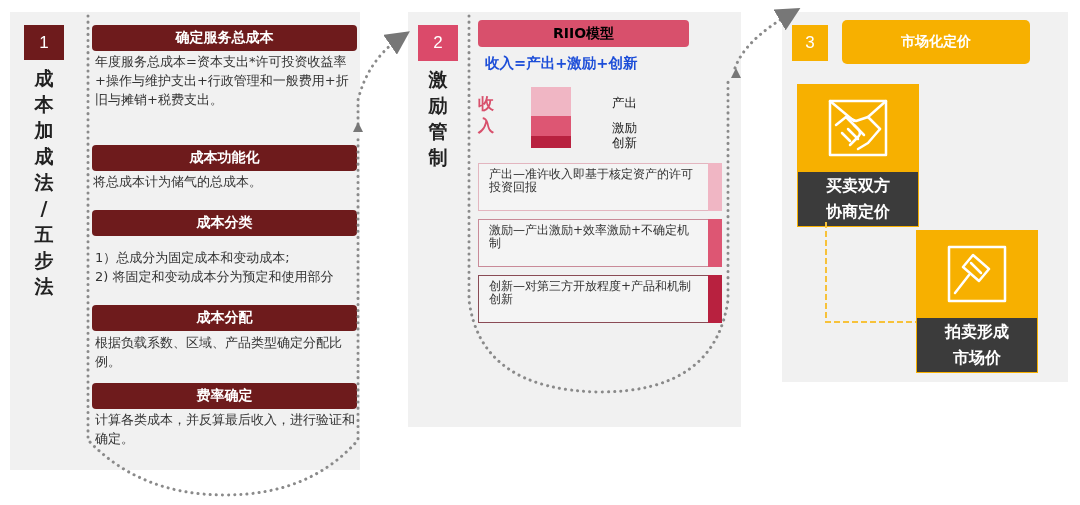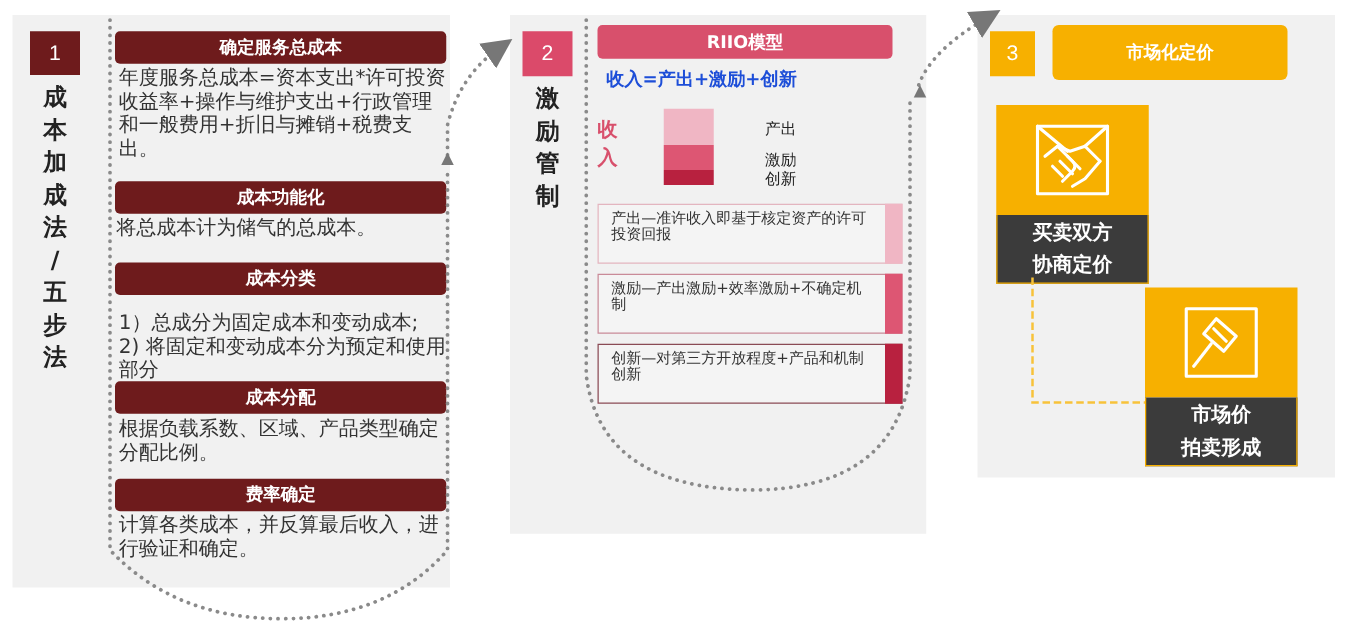--- a/index.html
+++ b/index.html
@@ -13,30 +13,30 @@
 
   .numbox { position: absolute; display: flex; align-items: center; justify-content: center;
             font-family: "Liberation Sans", sans-serif; font-size: 17px; }
   .vtitle { position: absolute; font-size: 19px; font-weight: bold; color: #222; line-height: 26px; text-align: center; width: 28px; }
 
   
   #num1 { left: 24px; top: 25px; width: 40px; height: 35px; background: #6e1b1c; color: #fff; }
   #vt1 { left: 30px; top: 65px; }
   .hdr1 { position: absolute; left: 92px; width: 265px; height: 26px; background: #6e1b1c; color: #fff;
           border-radius: 4px; font-weight: bold; font-size: 14px; display: flex; align-items: center; justify-content: center; }
-  .body1 { position: absolute; left: 95px; width: 262px; font-size: 16px; line-height: 19px; color: #333; }
+  .body1 { position: absolute; left: 95px; width: 262px; font-size: 13px; line-height: 19px; color: #333; }
 
   
   svg.overlay { position: absolute; left: 0; top: 0; width: 1080px; height: 505px; pointer-events: none; }
 
   
   #num2 { left: 418px; top: 25px; width: 40px; height: 36px; background: #db4a6a; color: #fff; }
   #vt2 { left: 424px; top: 66px; }
-  #riio-hdr { position: absolute; left: 478px; top: 20px; width: 236px; height: 27px; background: #d8506c;
-              color: #ffffff; border-radius: 4px; font-weight: bold; font-size: 14px; display: flex; align-items: center; justify-content: center; }
+  #riio-hdr { position: absolute; left: 478px; top: 20px; width: 211px; height: 27px; background: #d8506c;
+              color: #000000; border-radius: 4px; font-weight: bold; font-size: 14px; display: flex; align-items: center; justify-content: center; }
   #riio-formula { position: absolute; left: 485px; top: 54px; font-size: 14.5px; font-weight: bold; color: #1d4ed8; }
   #rev-label { position: absolute; left: 478px; top: 93px; width: 20px; font-size: 16px; font-weight: bold; color: #d8506c; line-height: 22px; }
   .stack { position: absolute; left: 531px; width: 40px; }
   #st1 { top: 87px; height: 29px; background: #f0b6c4; }
   #st2 { top: 116px; height: 20px; background: #dd5673; }
   #st3 { top: 136px; height: 12px; background: #b8213f; }
   .stack-lbl { position: absolute; left: 612px; font-size: 12.5px; color: #222; line-height: 14px; }
   .defbox { position: absolute; left: 478px; width: 244px; height: 48px; background: #f4f4f4; border: 1px solid #e3b5bf;
             font-size: 12px; line-height: 13px; color: #333; padding: 4px 22px 0 10px; }
   .defbox .tab { position: absolute; right: -1px; top: -1px; width: 14px; height: 48px; }
@@ -152,22 +152,22 @@
     <svg width="60" height="58" viewBox="0 0 60 58">
       <g fill="none" stroke="#fff" stroke-width="2.5" stroke-linejoin="round" stroke-linecap="round">
         <rect x="2" y="2" width="56" height="54"></rect>
         <path d="M26 10 L16 22 L32 36 L42 24 Z"></path>
         <path d="M24 18 L34 28"></path>
         <path d="M22 30 L8 48"></path>
       </g>
     </svg>
   </div>
   <div class="bot">
+    <div>拍卖形成</div>
     <div>市场价</div>
-    <div>拍卖形成</div>
   </div>
 </div>
 
 <svg class="overlay" viewBox="0 0 1080 505">
   <defs>
     <marker id="arr" markerWidth="8" markerHeight="8" refX="4" refY="4" orient="auto">
       <path d="M0 0 L8 4 L0 8 Z" fill="#777"></path>
     </marker>
   </defs>
   <g fill="none" stroke="#8a8a8a" stroke-width="3" stroke-linecap="round" stroke-dasharray="0.1 6">

